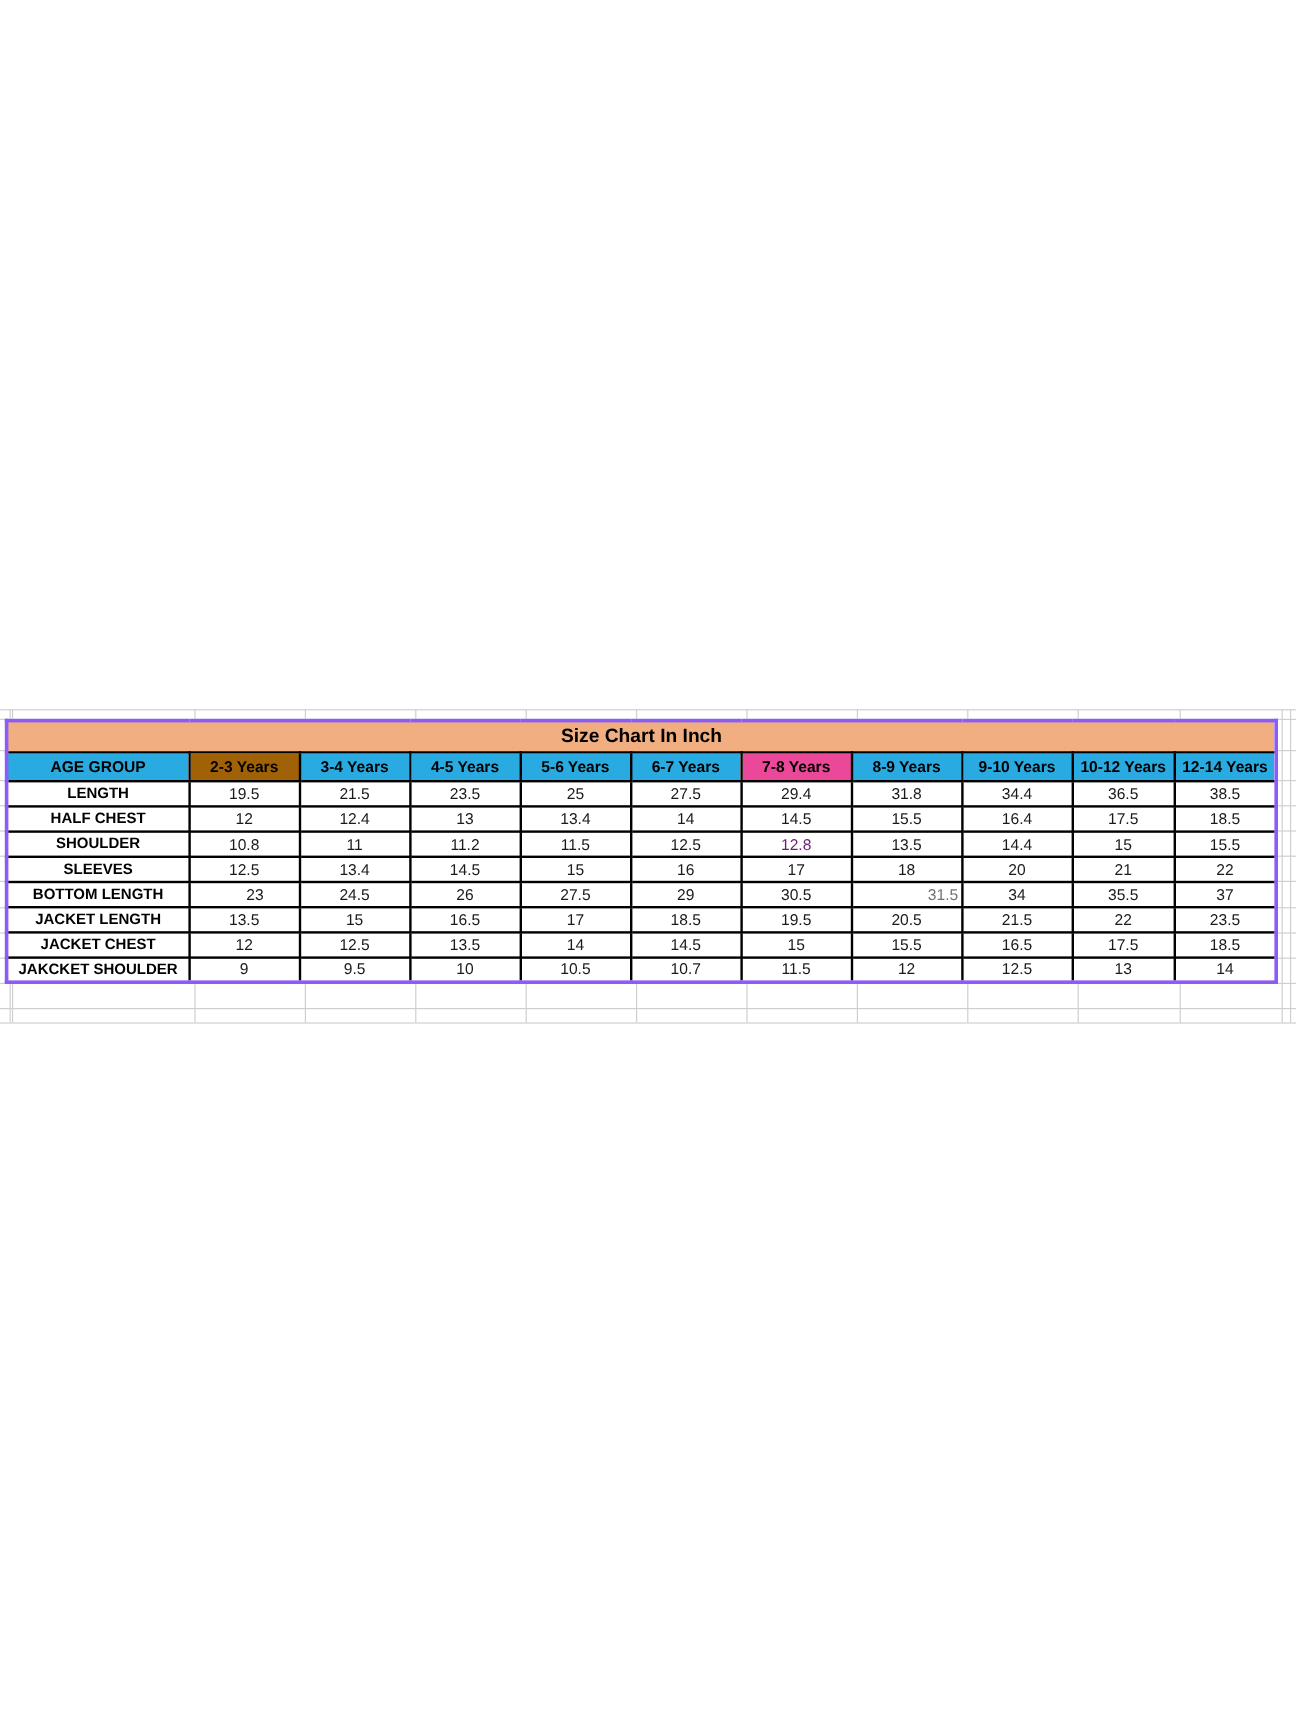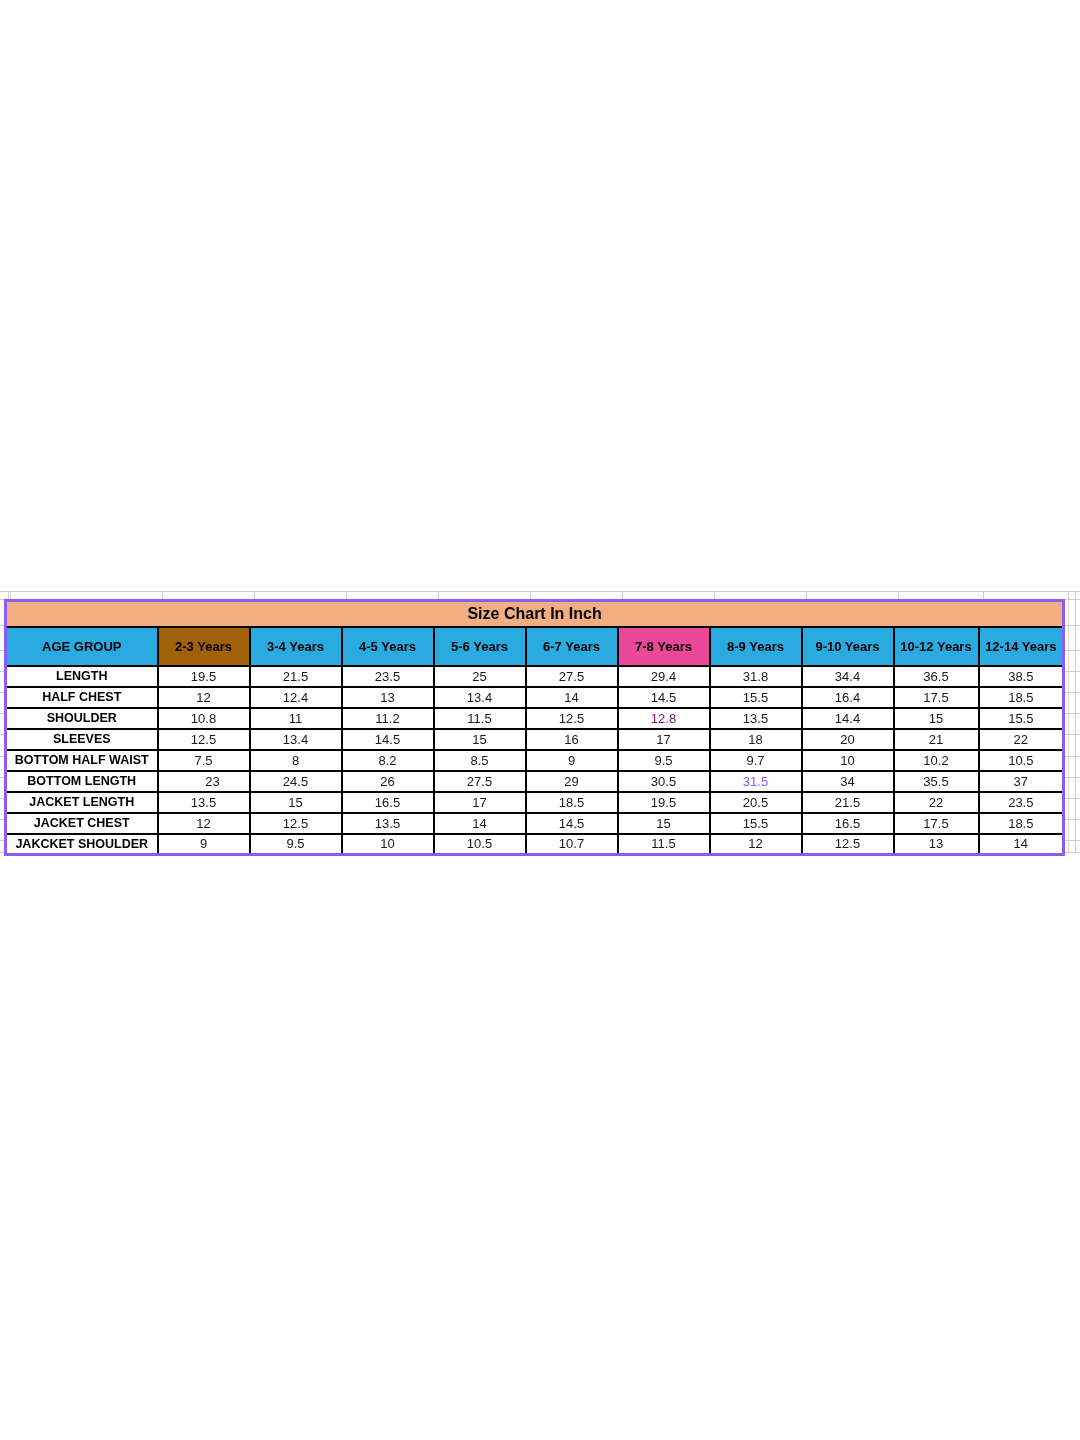--- a/index.html
+++ b/index.html
@@ -27,21 +27,21 @@
   }
   th, td {
     border: 2px solid #000000;
     padding: 0 2px;
     text-align: center;
     vertical-align: middle;
     white-space: nowrap;
     overflow: hidden;
   }
   tr.title-row  { height: 26px; }
-  tr.header-row { height: 39px; }
+  tr.header-row { height: 24px; }
   tbody tr      { height: 21px; }
 
   .title-cell  { font-size: 16px;   font-weight: 700; color: #000000; }
   .header-cell { font-size: 13px;   font-weight: 700; color: #000000; }
   .label-cell  { font-size: 12.5px; font-weight: 700; color: #000000; background: #ffffff; }
   .value-cell  { font-size: 13px;   font-weight: 400; color: #1a1a1a; background: #ffffff; }
 </style>
 </head>
 <body>
 
@@ -155,41 +155,28 @@
         <td class="value-cell" style="color: rgb(26, 26, 26);">14.5</td>
         <td class="value-cell" style="color: rgb(26, 26, 26);">15</td>
         <td class="value-cell" style="color: rgb(26, 26, 26);">16</td>
         <td class="value-cell" style="color: rgb(26, 26, 26);">17</td>
         <td class="value-cell" style="color: rgb(26, 26, 26);">18</td>
         <td class="value-cell" style="color: rgb(26, 26, 26);">20</td>
         <td class="value-cell" style="color: rgb(26, 26, 26);">21</td>
         <td class="value-cell" style="color: rgb(26, 26, 26);">22</td>
       </tr>
       <tr>
-        <th class="label-cell">BOTTOM  HALF WAIST</th>
-        <td class="value-cell" style="color: rgb(26, 26, 26);">7.5</td>
-        <td class="value-cell" style="color: rgb(26, 26, 26);">8</td>
-        <td class="value-cell" style="color: rgb(26, 26, 26);">8.2</td>
-        <td class="value-cell" style="color: rgb(26, 26, 26);">8.5</td>
-        <td class="value-cell" style="color: rgb(26, 26, 26);">9</td>
-        <td class="value-cell" style="color: rgb(26, 26, 26);">9.5</td>
-        <td class="value-cell" style="color: rgb(26, 26, 26);">9.7</td>
-        <td class="value-cell" style="color: rgb(26, 26, 26);">10</td>
-        <td class="value-cell" style="color: rgb(26, 26, 26);">10.2</td>
-        <td class="value-cell" style="color: rgb(26, 26, 26);">10.5</td>
-      </tr>
-      <tr>
         <th class="label-cell">BOTTOM LENGTH</th>
         <td class="value-cell" style="color: rgb(26, 26, 26); padding-left: 20px;">23</td>
         <td class="value-cell" style="color: rgb(26, 26, 26);">24.5</td>
         <td class="value-cell" style="color: rgb(26, 26, 26);">26</td>
         <td class="value-cell" style="color: rgb(26, 26, 26);">27.5</td>
         <td class="value-cell" style="color: rgb(26, 26, 26);">29</td>
         <td class="value-cell" style="color: rgb(26, 26, 26);">30.5</td>
-        <td class="value-cell" style="color: #8b5cf6;">31.5</td>
+        <td class="value-cell" style="color: #737373; text-align: right;">31.5</td>
         <td class="value-cell" style="color: rgb(26, 26, 26);">34</td>
         <td class="value-cell" style="color: rgb(26, 26, 26);">35.5</td>
         <td class="value-cell" style="color: rgb(26, 26, 26);">37</td>
       </tr>
       <tr>
         <th class="label-cell">JACKET LENGTH</th>
         <td class="value-cell" style="color: rgb(26, 26, 26);">13.5</td>
         <td class="value-cell" style="color: rgb(26, 26, 26);">15</td>
         <td class="value-cell" style="color: rgb(26, 26, 26);">16.5</td>
         <td class="value-cell" style="color: rgb(26, 26, 26);">17</td>

